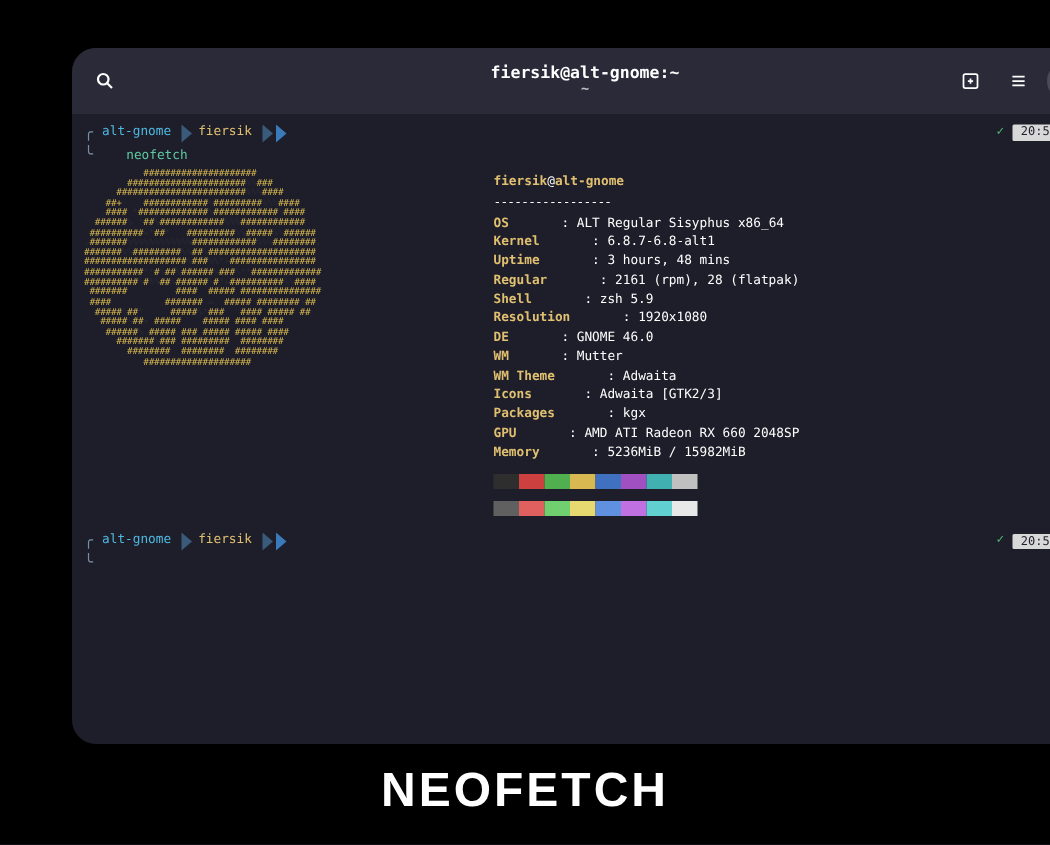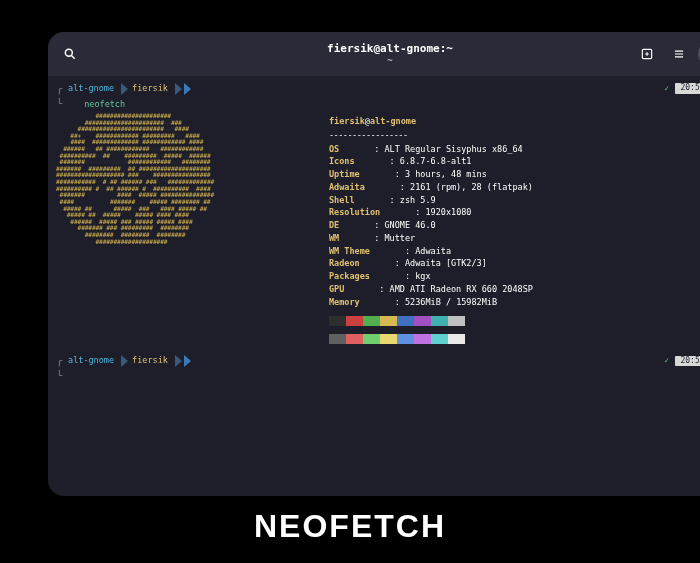--- a/index.html
+++ b/index.html
@@ -223,29 +223,29 @@
       #######<span class="dk">%</span>### #########  ########
         ########  ########  ########
            ####################</div>
       <div class="info-col">
         <div>
           <span class="info-title">fiersik</span><span class="info-at">@</span><span class="info-title">alt-gnome</span>
         </div>
         <div class="info-sep">-----------------</div>
         <div id="info-lines">
             <div><span class="info-key">OS</span><span class="info-val">: ALT Regular Sisyphus x86_64</span></div>
-            <div><span class="info-key">Icons</span><span class="info-val">: 6.8.7-6.8-alt1</span></div>
+            <div><span class="info-key">Kernel</span><span class="info-val">: 6.8.7-6.8-alt1</span></div>
             <div><span class="info-key">Uptime</span><span class="info-val">: 3 hours, 48 mins</span></div>
-            <div><span class="info-key">Adwaita</span><span class="info-val">: 2161 (rpm), 28 (flatpak)</span></div>
+            <div><span class="info-key">Regular</span><span class="info-val">: 2161 (rpm), 28 (flatpak)</span></div>
             <div><span class="info-key">Shell</span><span class="info-val">: zsh 5.9</span></div>
             <div><span class="info-key">Resolution</span><span class="info-val">: 1920x1080</span></div>
             <div><span class="info-key">DE</span><span class="info-val">: GNOME 46.0</span></div>
             <div><span class="info-key">WM</span><span class="info-val">: Mutter</span></div>
             <div><span class="info-key">WM Theme</span><span class="info-val">: Adwaita</span></div>
-            <div><span class="info-key">Radeon</span><span class="info-val">: Adwaita [GTK2/3]</span></div>
+            <div><span class="info-key">Icons</span><span class="info-val">: Adwaita [GTK2/3]</span></div>
             <div><span class="info-key">Packages</span><span class="info-val">: kgx</span></div>
             <div><span class="info-key">GPU</span><span class="info-val">: AMD ATI Radeon RX 660 2048SP</span></div>
             <div><span class="info-key">Memory</span><span class="info-val">: 5236MiB / 15982MiB</span></div>
           </div>
         <div class="color-blocks" id="colors1">
             <div class="cb" style="background: rgb(46, 46, 46);"></div>
             <div class="cb" style="background: rgb(204, 64, 64);"></div>
             <div class="cb" style="background: rgb(80, 176, 80);"></div>
             <div class="cb" style="background: rgb(216, 184, 80);"></div>
             <div class="cb" style="background: rgb(64, 112, 192);"></div>

